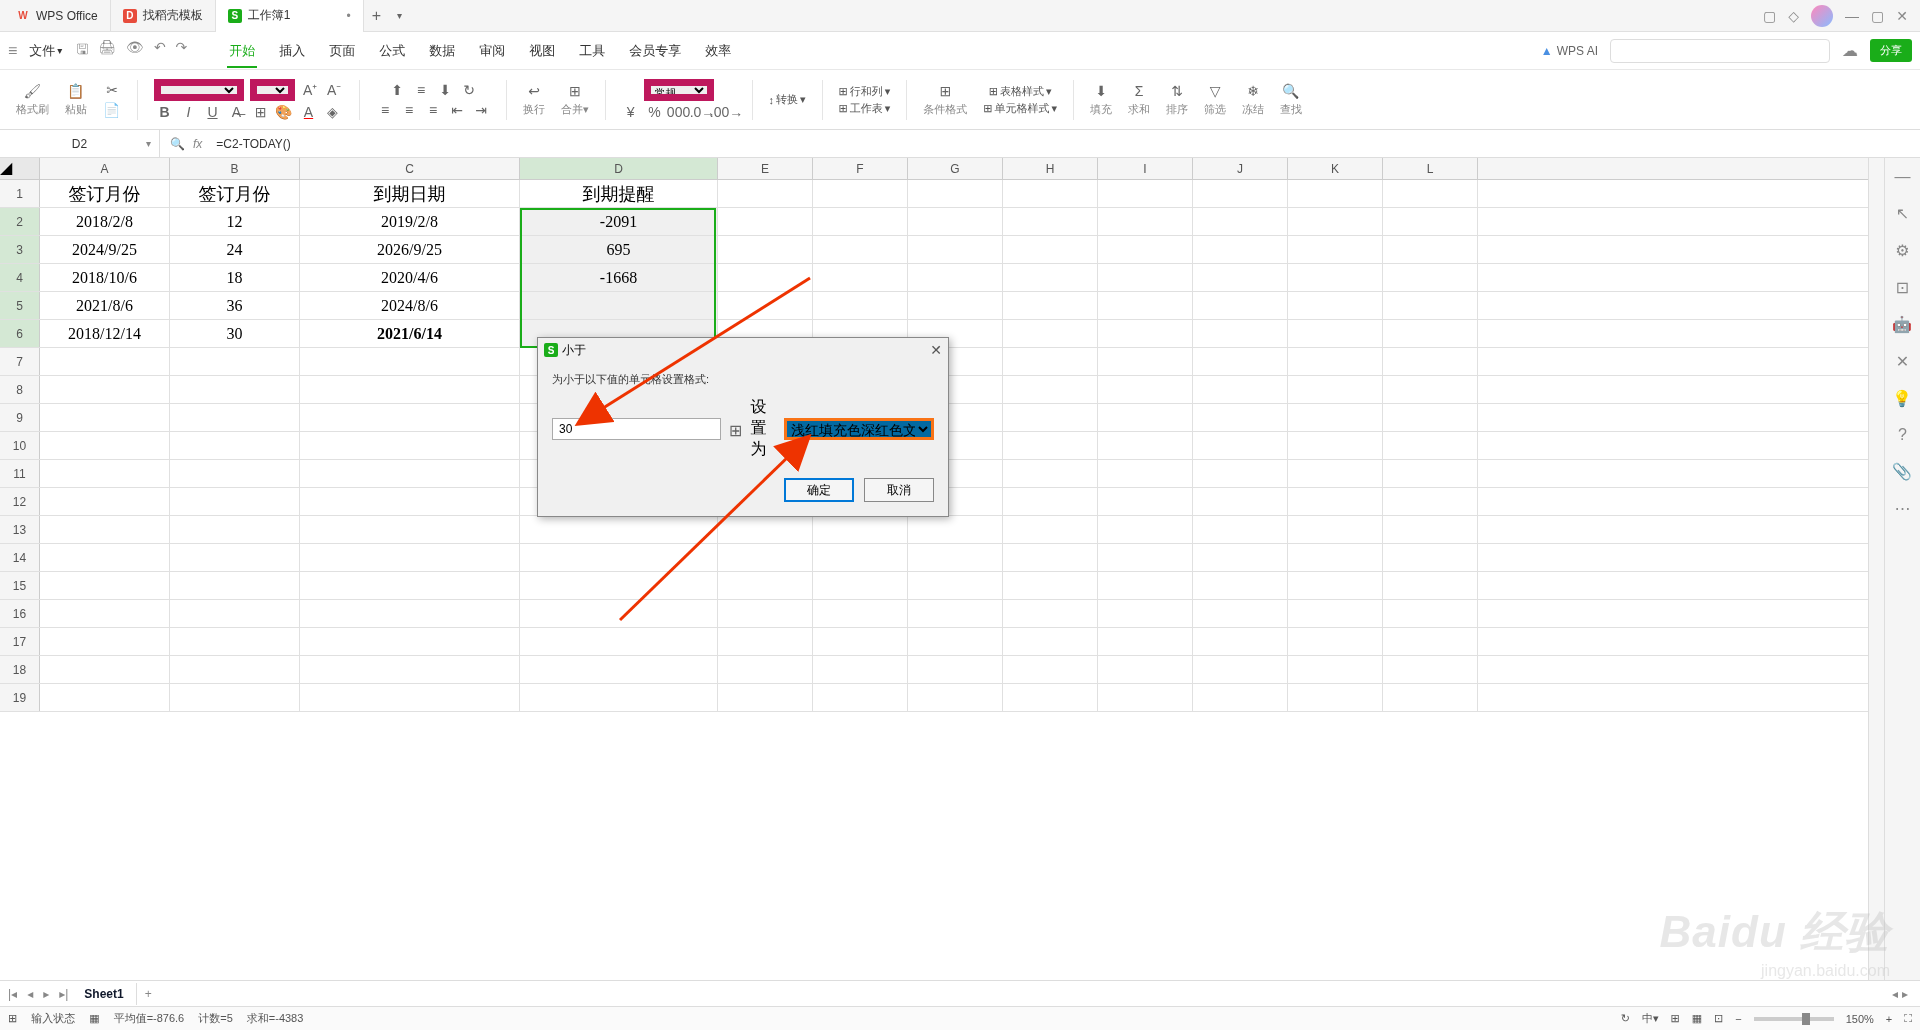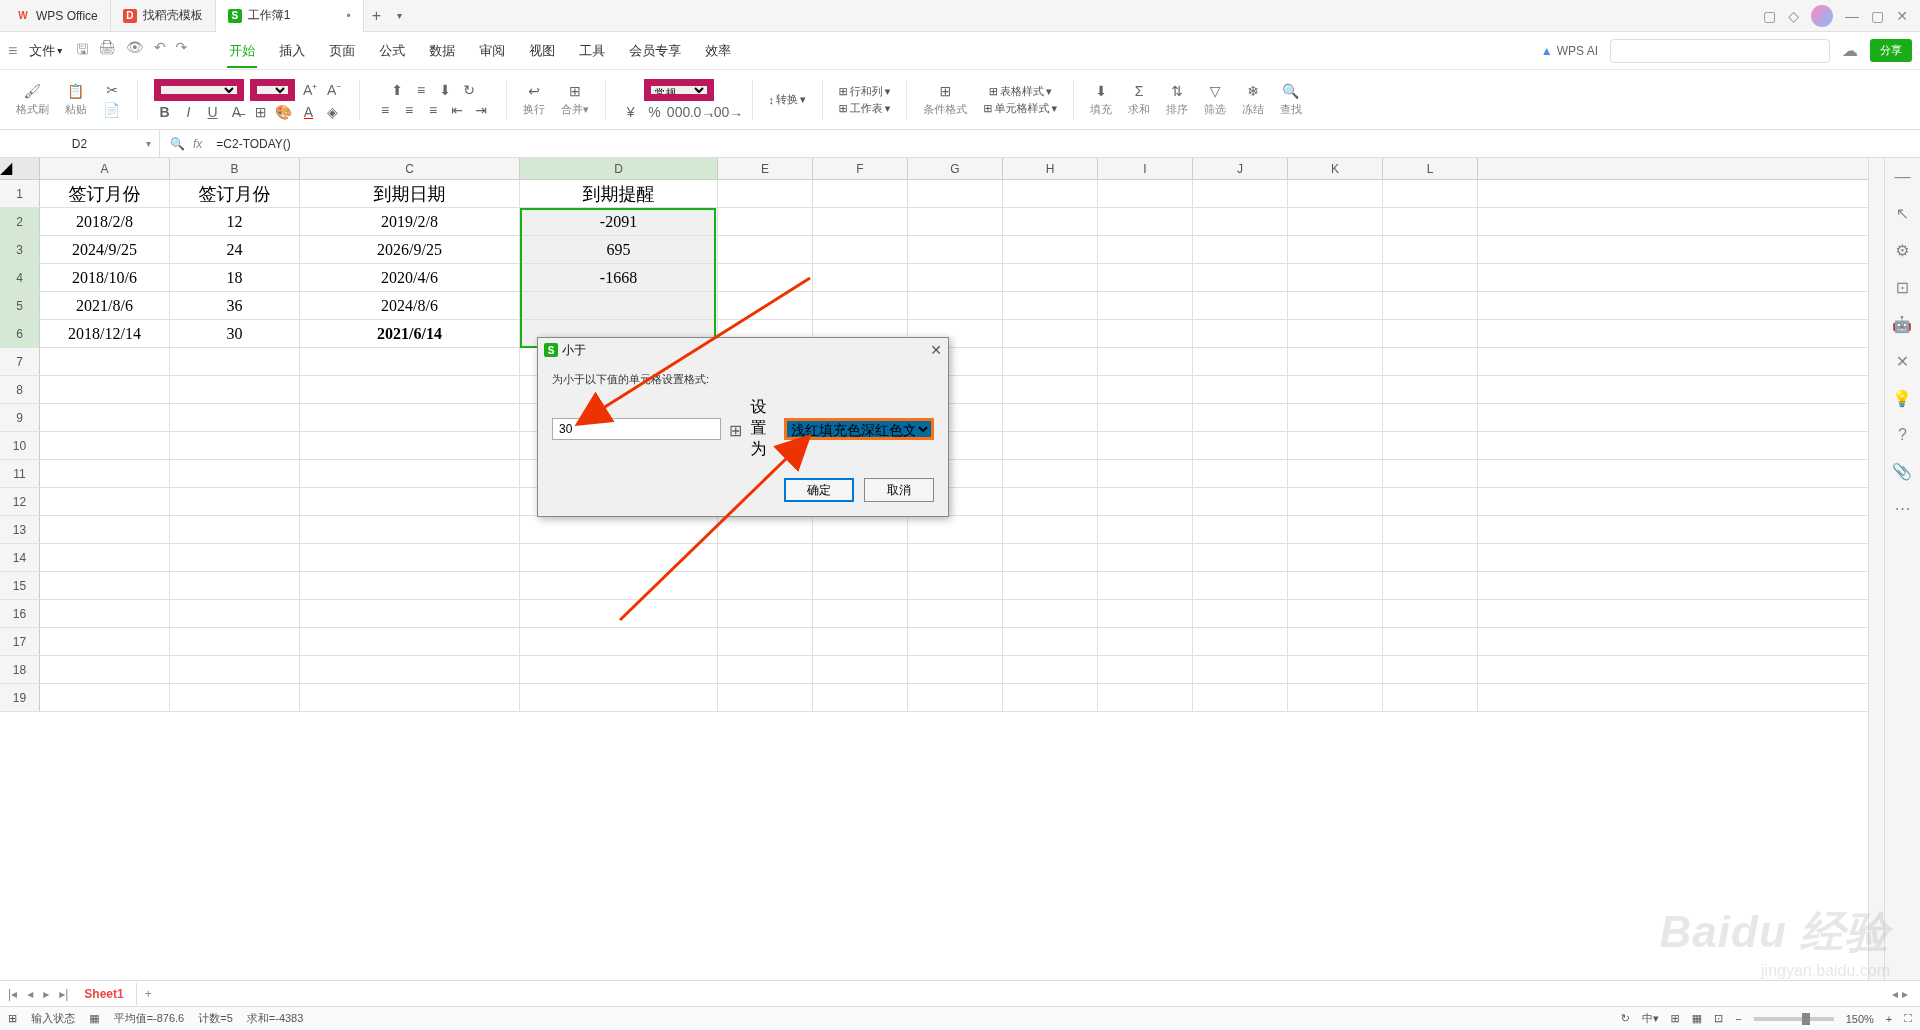--- a/index.html
+++ b/index.html
@@ -85,21 +85,21 @@
 .dlg-btn { width: 70px; height: 24px; border: 1px solid #888; background: #f5f5f5; font-size: 12px; cursor: pointer; }
 .dlg-btn.primary { border: 2px solid #0078d7; }
 
 
 .arrow-svg { position: absolute; top: 0; left: 0; pointer-events: none; }
 
 
 .sheet-tabs { height: 26px; border-top: 1px solid #ddd; display: flex; align-items: center; padding: 0 4px; font-size: 12px; }
 .sheet-nav { display: flex; gap: 2px; color: #888; }
 .sheet-nav span { padding: 2px 4px; cursor: pointer; }
-.sheet-tab { padding: 4px 12px; border-right: 1px solid #ddd; color: #ef4444; font-weight: bold; cursor: pointer; }
+.sheet-tab { padding: 4px 12px; border-right: 1px solid #ddd; color: #0f172a; font-weight: bold; cursor: pointer; }
 .add-sheet { padding: 0 8px; color: #888; cursor: pointer; }
 .hscroll-right { margin-left: auto; display: flex; gap: 4px; color: #888; padding-right: 8px; }
 
 
 .statusbar { height: 24px; border-top: 1px solid #ddd; display: flex; align-items: center; padding: 0 8px; font-size: 11px; color: #555; gap: 14px; background: #fafafa; }
 .statusbar .right { margin-left: auto; display: flex; gap: 12px; align-items: center; }
 .zoom-slider { width: 80px; height: 4px; background: #ccc; position: relative; }
 .zoom-slider::after { content: ""; position: absolute; width: 8px; height: 12px; background: #888; top: -4px; left: 60%; }
 
 

